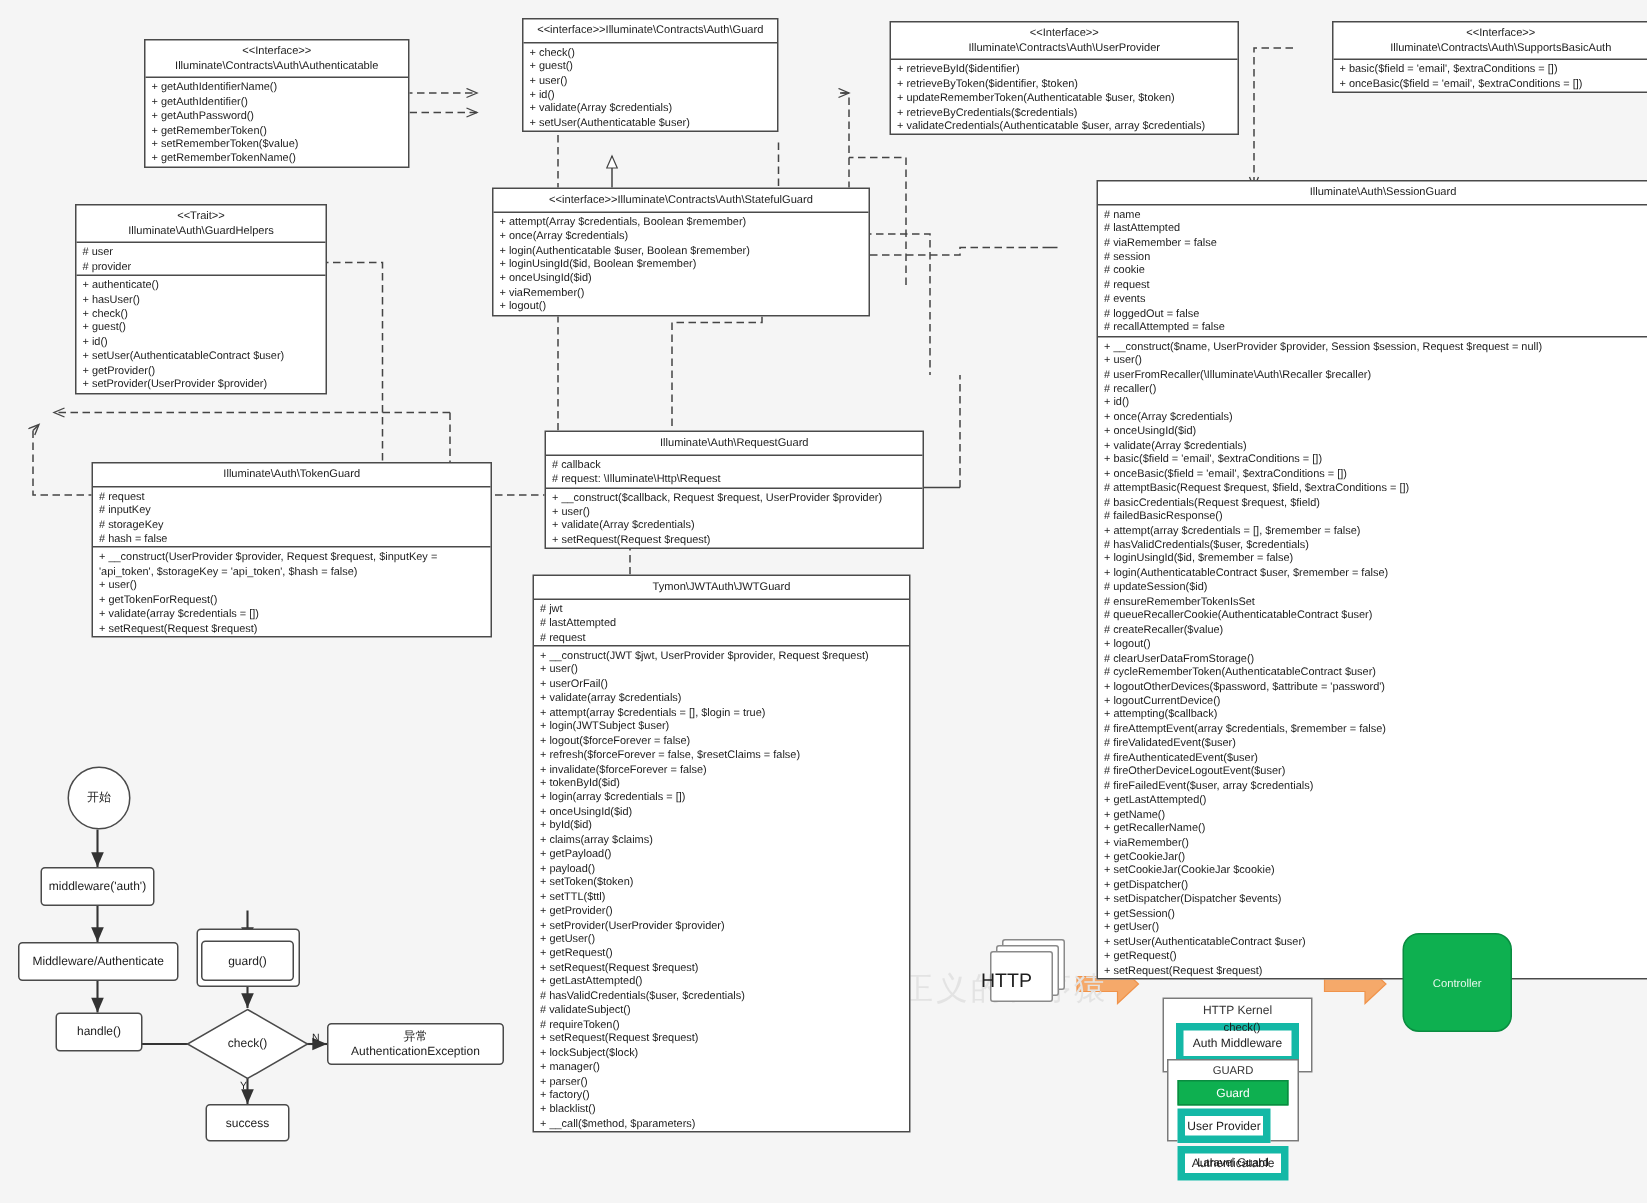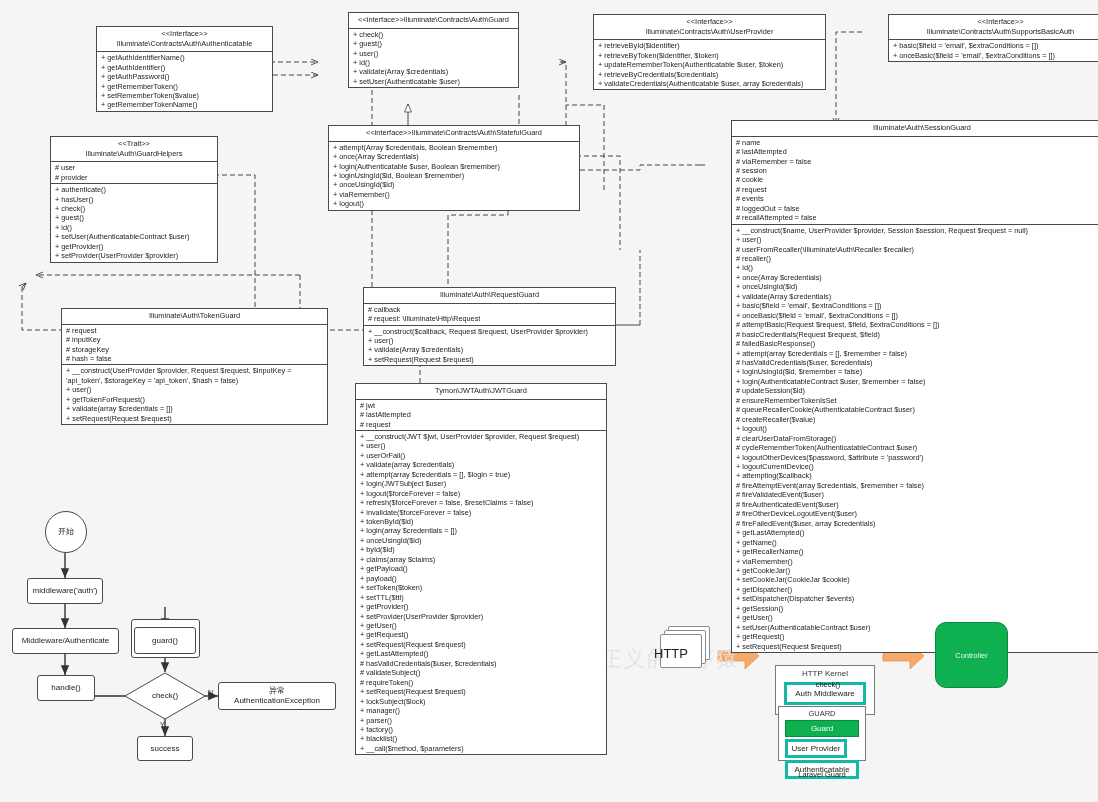--- a/index.html
+++ b/index.html
@@ -27,21 +27,21 @@
   .fc.circle{border-radius:50%;}
   .fc.diamond{border:none;background:transparent;}
   .fc.diamond .dmwrap{position:absolute;left:0;top:0;width:100%;height:100%;}
   .fc.diamond .lbl{position:relative;z-index:2;font-size:8px;}
   .fc-lbl{position:absolute;font-size:7px;z-index:4;color:#1c1c1c;}
 
   
   .lg{position:absolute;box-sizing:border-box;z-index:3;}
   .lg-box{background:#fff;border:1px solid #7a7a7a;}
   .lg-title{text-align:center;font-size:8px;line-height:11px;color:#333;padding-top:2px;}
-  .lg-inner{background:#fff;border:3px solid #14b8a6;text-align:center;
+  .lg-inner{background:#fff;border:5px solid #14b8a6;text-align:center;
             font-size:8px;line-height:11px;padding:3px 0;}
   .lg-green{background:#0eb050;color:#fff;border:1px solid #0a8c40;text-align:center;
             font-size:8px;line-height:11px;padding:2px 0;}
   .ctrl{background:#0eb050;border:1px solid #0a8c40;display:flex;align-items:center;
         justify-content:center;color:#e9f8ee;font-size:7.5px;}
   .httpstack{position:absolute;z-index:3;}
   .httpstack .sheet{position:absolute;background:#fff;border:1px solid #8a8a8a;border-radius:2px;}
   .httpstack .lbl{position:absolute;width:100%;text-align:left;font-size:13px;}
   .cap{position:absolute;text-align:center;font-size:7.5px;z-index:4;}
 

